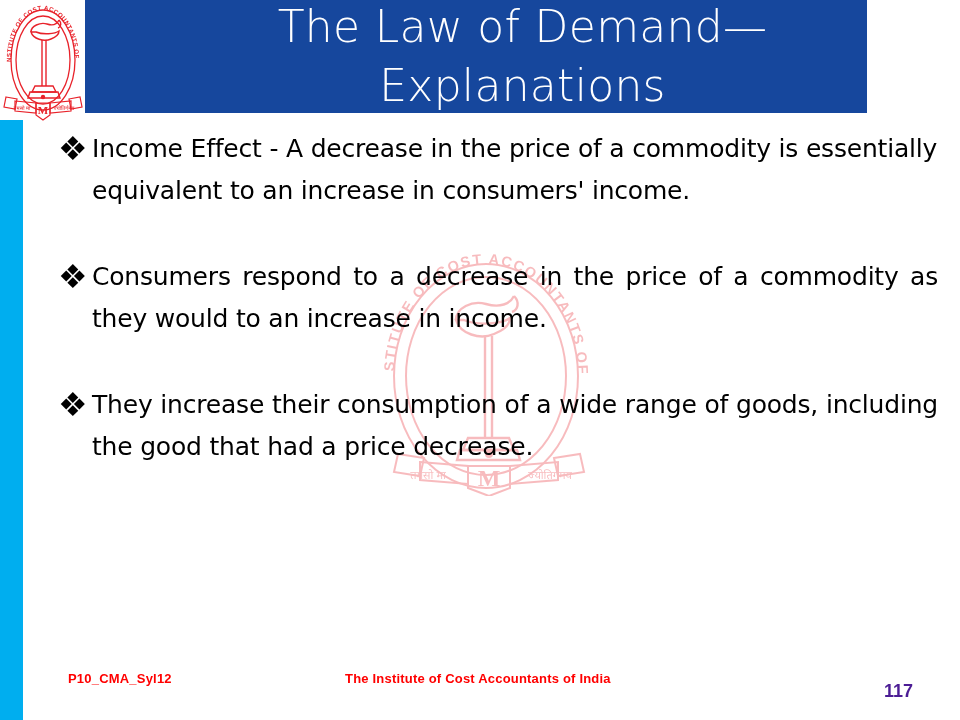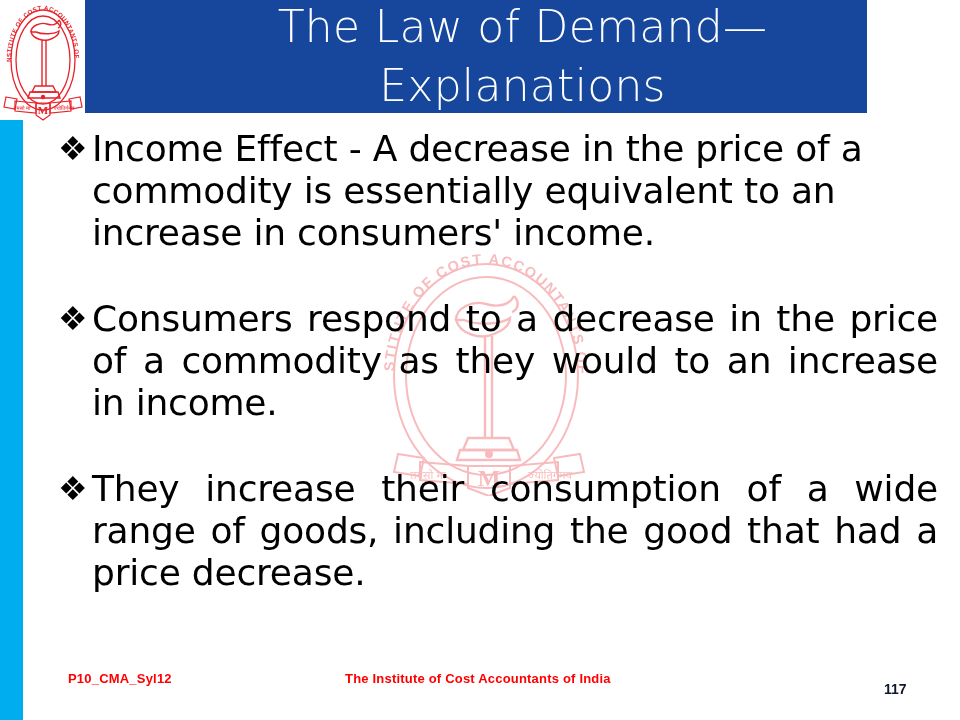--- a/index.html
+++ b/index.html
@@ -106,21 +106,21 @@
     font-size: 33px;
     line-height: 42px;
     width: 34px;
     text-align: left;
   }
   .bullet-text {
     flex: 1 1 auto;
     color: #000000;
     font-family: "DejaVu Sans", sans-serif;
     font-weight: 400;
-    font-size: 36px;
+    font-size: 25px;
     line-height: 42px;
     text-align: justify;
     text-justify: inter-word;
     letter-spacing: -0.2px;
     word-spacing: 0px;
   }
   .bullet-text.nojustify { text-align: left; }
 
   
   #footer {
@@ -149,24 +149,24 @@
     color: #FF0000;
     font-family: "Liberation Sans", sans-serif;
     font-weight: bold;
     font-size: 13px;
     letter-spacing: 0.2px;
   }
   #footer-page {
     position: absolute;
     left: 884px;
     top: 13px;
-    color: #0f172a;
+    color: #4c1d95;
     font-family: "Liberation Sans", sans-serif;
     font-weight: bold;
-    font-size: 14px;
+    font-size: 18px;
   }
 </style>
 </head>
 <body>
 
 <div id="slide">
 
   <div id="left-strip"></div>
 
   <div id="watermark">

